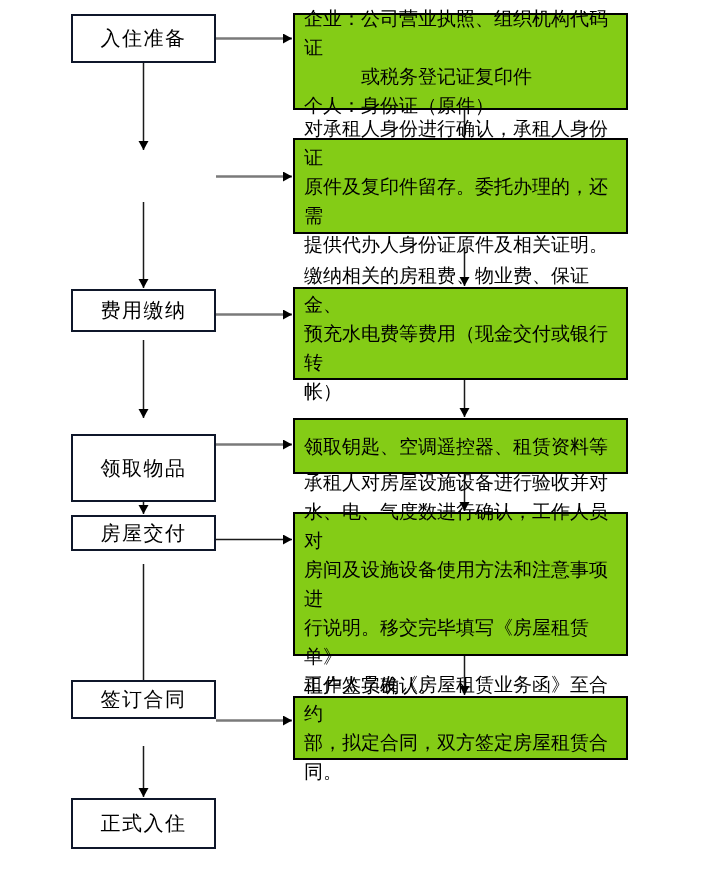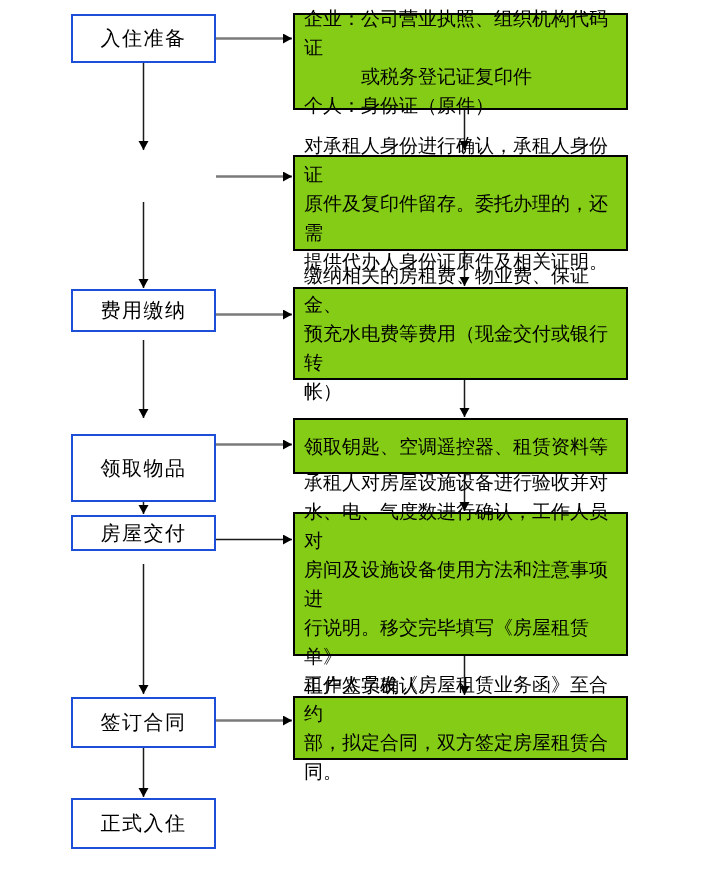--- a/index.html
+++ b/index.html
@@ -21,21 +21,21 @@
     left: 0;
     top: 0;
     width: 705px;
     height: 869px;
   }
   .step-box {
     position: absolute;
     left: 71px;
     width: 145px;
     box-sizing: border-box;
-    border: 2px solid #1d4ed8;
+    border: 2px solid #0f172a;
     background: #ffffff;
     display: flex;
     align-items: center;
     justify-content: center;
   }
   .step-label {
     font-size: 20px;
     letter-spacing: 1.5px;
     white-space: nowrap;
   }
@@ -99,33 +99,33 @@
   </div>
   <div class="step-box" style="top:289px;height:43px">
     <span class="step-label">费用缴纳</span>
   </div>
   <div class="step-box" style="top:434px;height:68px">
     <span class="step-label">领取物品</span>
   </div>
   <div class="step-box" style="top:515px;height:36px">
     <span class="step-label">房屋交付</span>
   </div>
-  <div class="step-box" style="top:697px;height:51px">
+  <div class="step-box" style="top:680px;height:39px">
     <span class="step-label">签订合同</span>
   </div>
   <div class="step-box" style="top:798px;height:51px">
     <span class="step-label">正式入住</span>
   </div>
 
   <div class="detail-box" style="top:13px;height:97px">
     <div class="detail-text">企业：公司营业执照、组织机构代码证
 　　　或税务登记证复印件
 个人：身份证（原件）</div>
   </div>
-  <div class="detail-box" style="top:155px;height:96px">
+  <div class="detail-box" style="top:138px;height:96px">
     <div class="detail-text">对承租人身份进行确认，承租人身份证
 原件及复印件留存。委托办理的，还需
 提供代办人身份证原件及相关证明。</div>
   </div>
   <div class="detail-box" style="top:287px;height:93px">
     <div class="detail-text">缴纳相关的房租费、物业费、保证金、
 预充水电费等费用（现金交付或银行转
 帐）</div>
   </div>
   <div class="detail-box" style="top:418px;height:56px">

